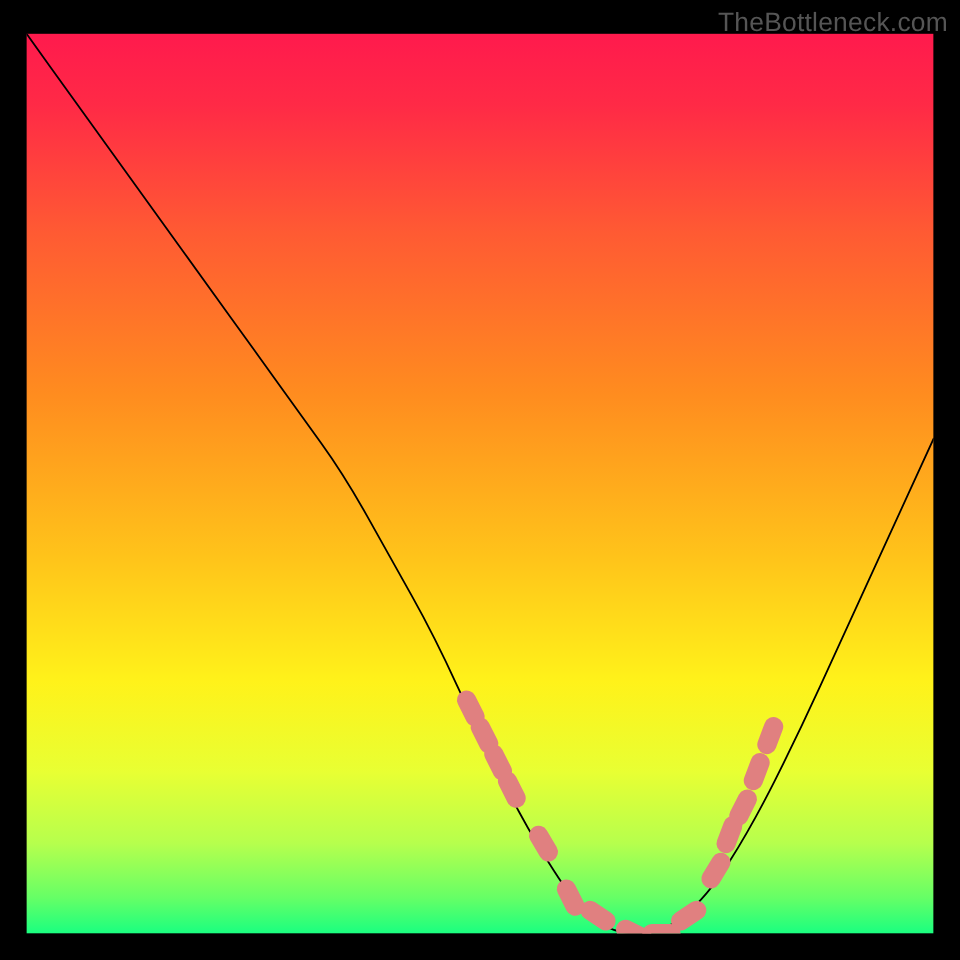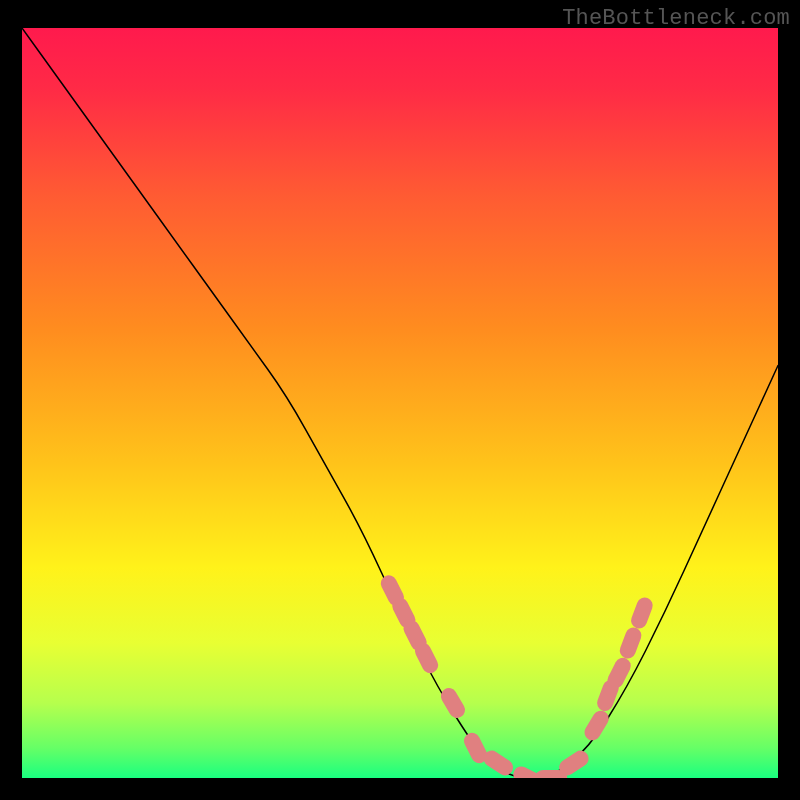--- a/index.html
+++ b/index.html
@@ -9,21 +9,20 @@
     height: 800px;
     overflow: hidden;
     background: #000;
     font-family: Arial, Helvetica, sans-serif;
   }
   .frame {
     position: relative;
     width: 800px;
     height: 800px;
     background: #000;
-    font-family: Liberation Mono, monospace;
   }
   .watermark {
     position: absolute;
     top: 6px;
     right: 10px;
     color: #555;
     font-size: 22px;
     font-weight: 500;
     letter-spacing: 0.2px;
     z-index: 20;

